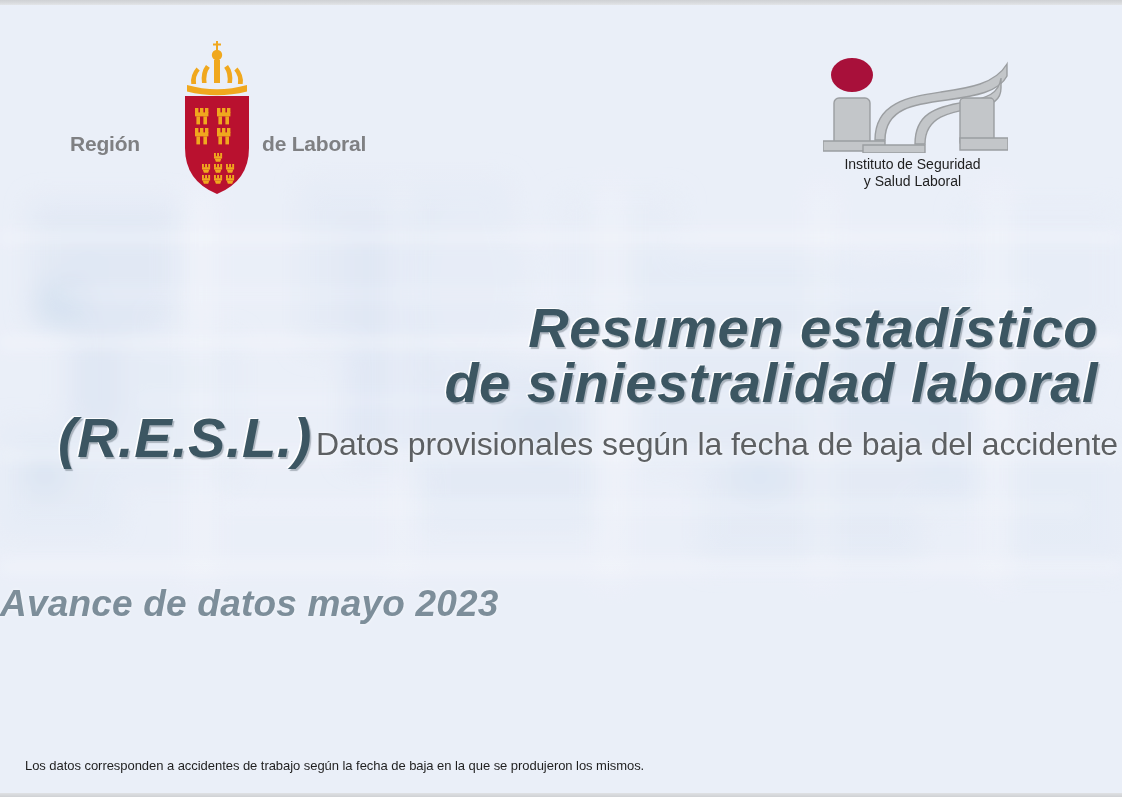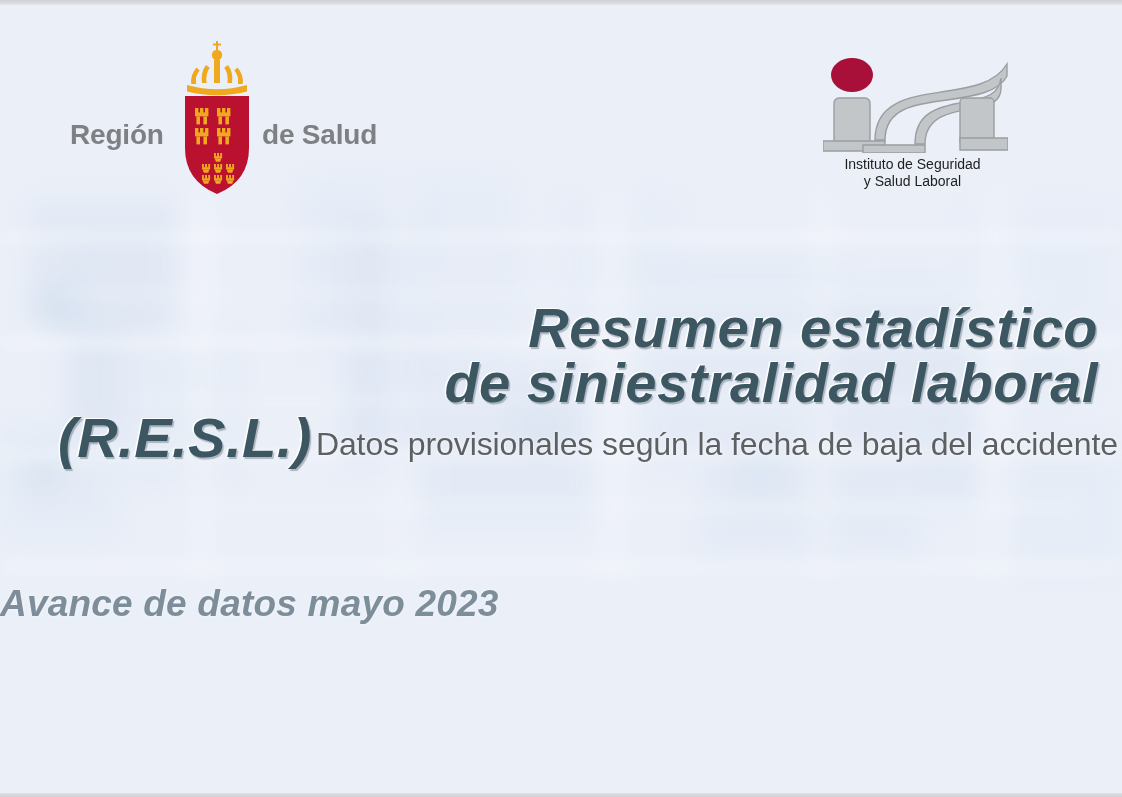--- a/index.html
+++ b/index.html
@@ -33,22 +33,22 @@
     overflow:hidden; pointer-events:none;
   }
   #bg-art svg { display:block; }
 
   
   #rm-logo {
     position:absolute; left:70px; top:36px;
     width:350px; height:165px;
   }
   #rm-word-left, #rm-word-right {
-    position:absolute; top:85px;
-    font-size:28px; font-weight:bold; color:#7f8083;
+    position:absolute; top:97px;
+    font-size:21px; font-weight:bold; color:#7f8083;
     letter-spacing:-0.2px; line-height:1;
   }
   #rm-word-left { left:0px; }
   #rm-word-right { left:192px; }
   #rm-shield { position:absolute; left:109px; top:0px; width:76px; height:165px; }
 
   
   #issl-logo {
     position:absolute; left:815px; top:58px;
     width:195px; height:135px;
@@ -177,21 +177,21 @@
       <rect x="0" y="0" width="1122" height="215" fill="url(#fadeTop)"></rect>
       <rect x="0" y="470" width="1122" height="230" fill="url(#fadeBottom)"></rect>
       <rect x="0" y="0" width="1122" height="700" fill="#eaeff8" opacity="0.30"></rect>
     </svg>
   </div>
 
   <div class="top-rule"></div>
 
   <div id="rm-logo">
     <div id="rm-word-left">Región</div>
-    <div id="rm-word-right">de Salud</div>
+    <div id="rm-word-right">de Laboral</div>
 
     <div id="rm-shield">
       <svg width="76" height="165" viewBox="0 0 76 165" xmlns="http://www.w3.org/2000/svg">
 
         <g fill="#f0a81e">
 
           <rect x="37" y="5" width="2" height="9"></rect>
           <rect x="34" y="7.5" width="8" height="2"></rect>
 
           <circle cx="38" cy="19" r="5.2"></circle>
@@ -347,15 +347,16 @@
     <div class="title-line">Resumen estadístico</div>
     <div class="title-line">de siniestralidad laboral</div>
     <div id="title-line-3-wrap">
       <span class="title-line">(R.E.S.L.)</span>
       <span id="subtitle">Datos provisionales según la fecha de baja del accidente</span>
     </div>
   </div>
 
   <div id="advance">Avance de datos mayo 2023</div>
 
+  <div id="footnote">Los datos corresponden a accidentes de trabajo según la fecha de baja en la que se produjeron los mismos.</div>
 
   <div class="bottom-rule"></div>
 </div>
 
 </body></html>

